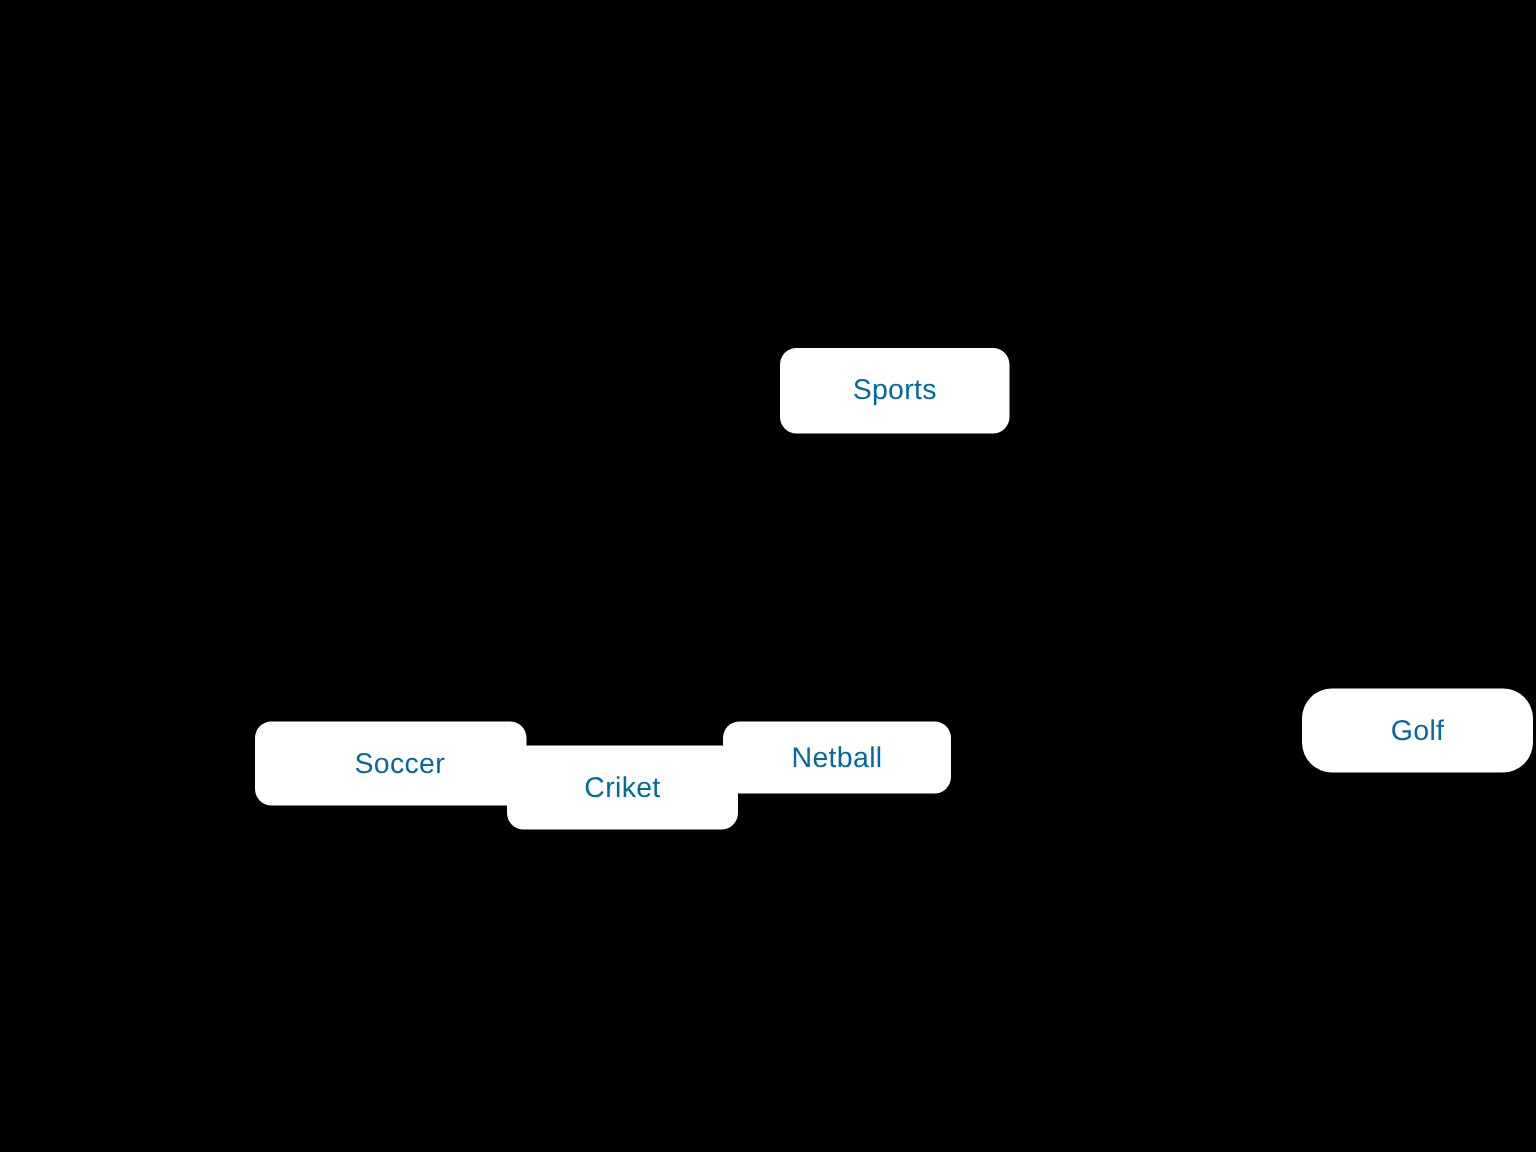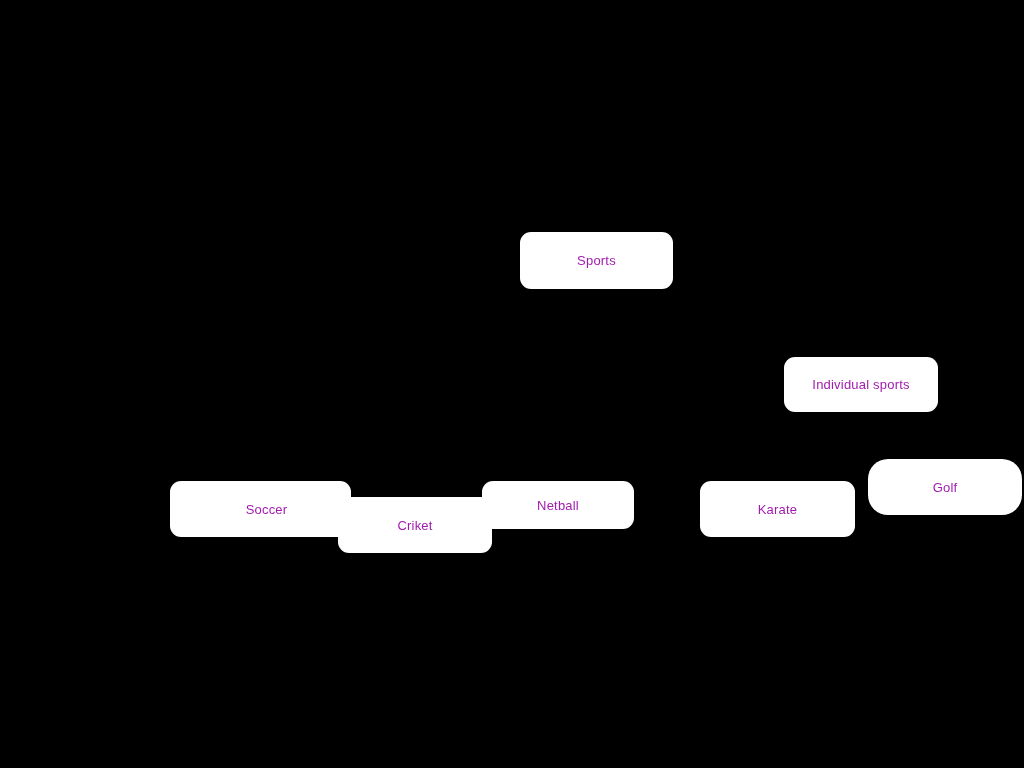--- a/index.html
+++ b/index.html
@@ -25,22 +25,22 @@
   .node {
     position: absolute;
     background: #ffffff;
     border-radius: 11px;
     display: flex;
     align-items: center;
     justify-content: center;
     box-sizing: border-box;
   }
   .node .label {
-    color: #a21caf;
-    font-size: 13px;
+    color: #0369a1;
+    font-size: 19px;
     line-height: 1;
     white-space: nowrap;
     letter-spacing: 0.2px;
   }
   
   .edge {
     position: absolute;
     background: #000000;
   }
   
@@ -66,33 +66,27 @@
 <div class="canvas">
 
   <div class="edge e-sports-down"></div>
   <div class="edge e-team-down"></div>
   <div class="edge e-indiv-down"></div>
 
   <div class="node n-sports">
     <span class="label">Sports</span>
   </div>
 
-  <div class="node n-individual-sports">
-    <span class="label">Individual sports</span>
-  </div>
 
   <div class="node n-soccer">
     <span class="label">Soccer</span>
   </div>
   <div class="node n-criket">
     <span class="label">Criket</span>
   </div>
   <div class="node n-netball">
     <span class="label">Netball</span>
   </div>
-  <div class="node n-karate">
-    <span class="label">Karate</span>
-  </div>
   <div class="node n-golf">
     <span class="label">Golf</span>
   </div>
 
 </div>
 
 </body></html>

